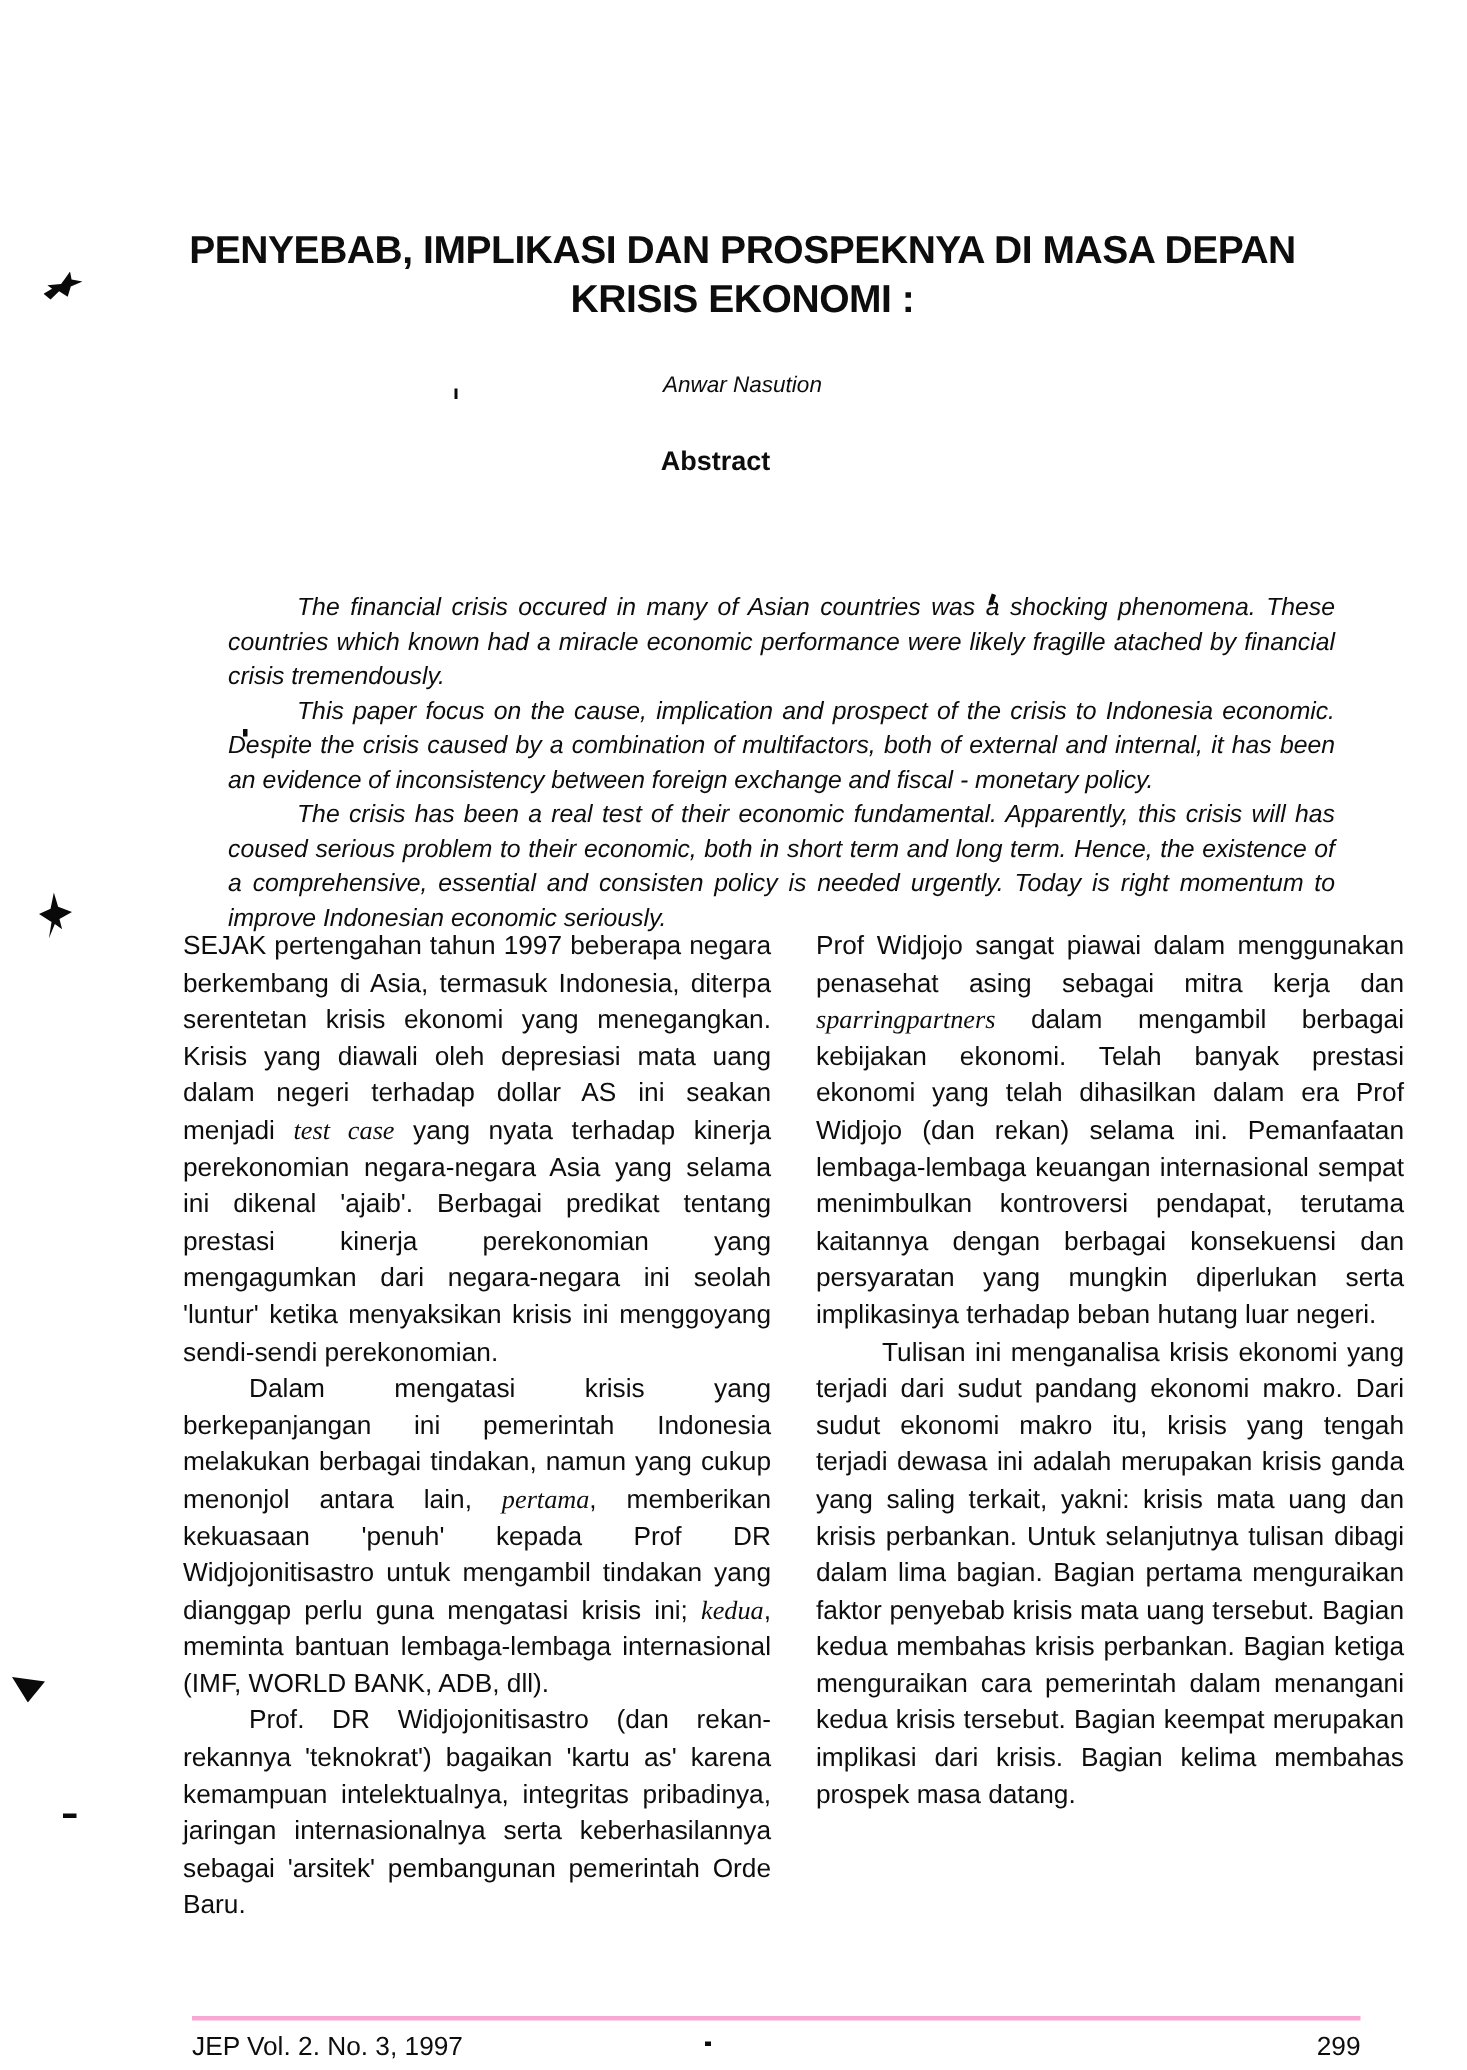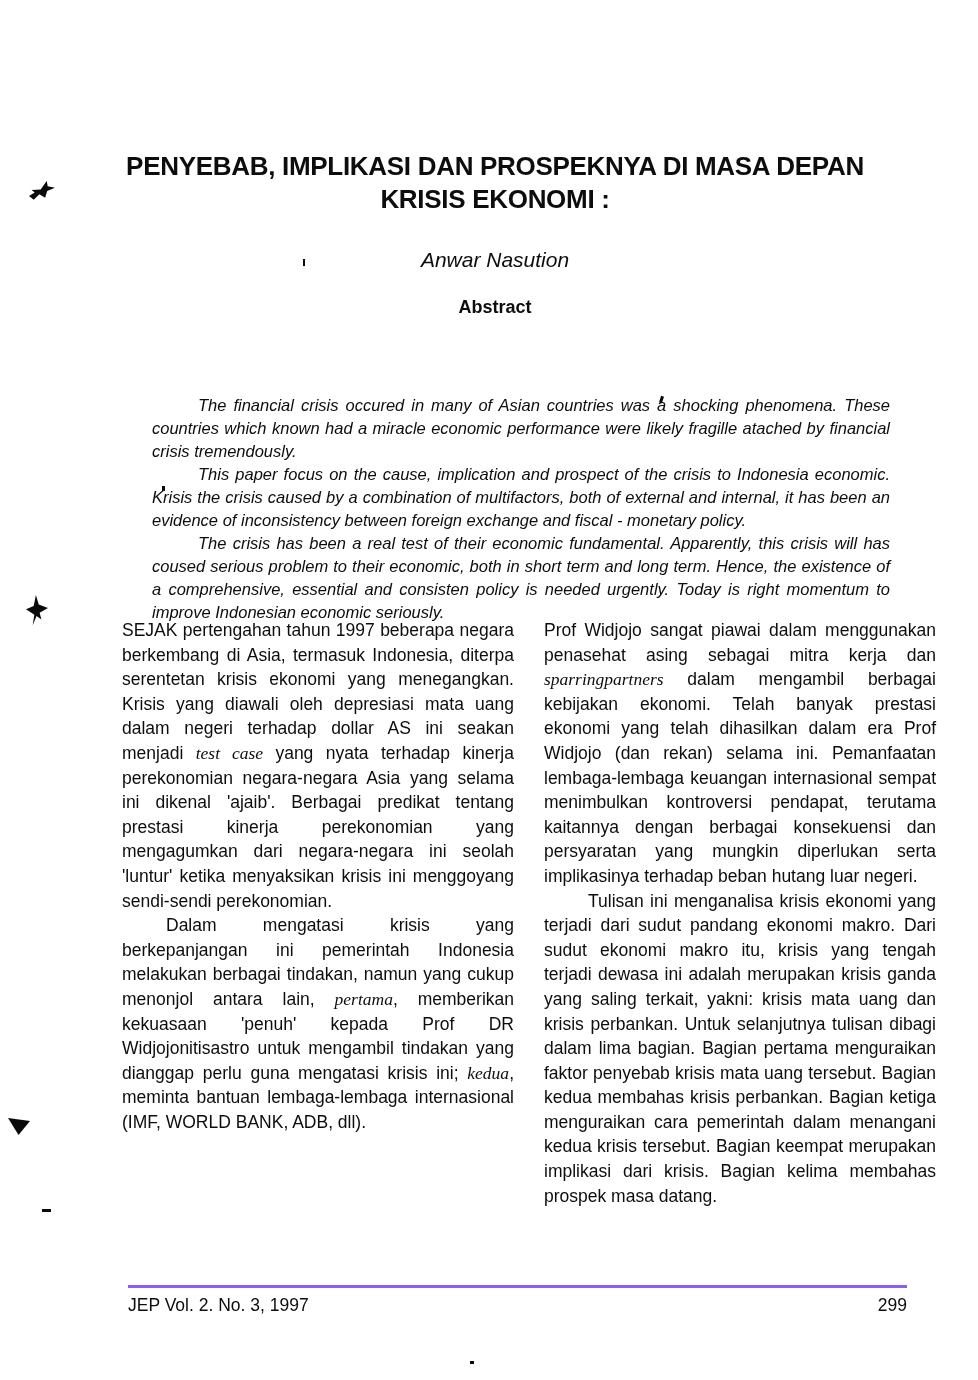--- a/index.html
+++ b/index.html
@@ -12,24 +12,24 @@
     font-family:"Liberation Sans", sans-serif;
     color:#0d0d0d;
   }
   .title-block{
     position:absolute;top:150px;left:90px;width:810px;
     text-align:center;font-weight:bold;
     font-size:26px;line-height:33px;letter-spacing:-0.3px;
   }
   .author{
     position:absolute;top:248px;left:90px;width:810px;
-    text-align:center;font-style:italic;font-size:21px;
+    text-align:center;font-style:italic;font-size:15px;
   }
   .abstract-heading{
-    position:absolute;top:297px;left:90px;width:810px;
+    position:absolute;top:297px;left:72px;width:810px;
     text-align:center;font-weight:bold;font-size:18px;
   }
   .abstract{
     position:absolute;top:346px;left:152px;width:738px;
     font-style:italic;font-size:16.5px;line-height:23px;
     text-align:justify;
     margin-top:48px;
   }
   .abstract p{margin:0;text-indent:46px;}
   .columns{
@@ -39,22 +39,22 @@
   .col{
     width:392px;
     font-size:17.5px;line-height:24.6px;
     text-align:justify;
   }
   .col p{margin:0;}
   .col p.indent{text-indent:44px;}
   .b{font-weight:normal;}
   .i{font-style:italic;font-family:Liberation Serif, serif;}
   .footer{
-    position:absolute;top:1285px;left:128px;width:779px;
-    border-top:3px solid #8b5cf6;
+    position:absolute;top:1344px;left:128px;width:779px;
+    border-top:3px solid #f9a8d4;
     display:flex;justify-content:space-between;align-items:flex-start;
     padding-top:7px;font-size:17.5px;
   }
   
   .artifact{position:absolute;background:#0a0a0a;}
   .a1{left:29px;top:181px;width:26px;height:24px;
       clip-path:polygon(55% 20%,68% 0,72% 22%,100% 28%,70% 42%,62% 70%,40% 55%,18% 78%,0 62%,22% 48%,10% 38%,45% 35%);}
   .a2{left:26px;top:595px;width:22px;height:34px;
       clip-path:polygon(45% 0,58% 28%,100% 38%,62% 52%,70% 72%,48% 62%,30% 90%,38% 58%,0 42%,35% 32%);}
   .a3{left:8px;top:1118px;width:22px;height:17px;
@@ -83,28 +83,29 @@
     <div>PENYEBAB, IMPLIKASI DAN PROSPEKNYA DI MASA DEPAN</div>
     <div>KRISIS EKONOMI :</div>
   </div>
 
   <div class="author">Anwar  Nasution</div>
 
   <div class="abstract-heading">Abstract</div>
 
   <div class="abstract">
     <p>The  financial crisis occured in many of Asian countries was a shocking phenomena. These countries which known  had a miracle economic performance were likely fragille atached by financial crisis tremendously.</p>
-    <p>This paper focus on the cause, implication and prospect of the crisis to Indonesia economic. Krisis the crisis caused by a combination of multifactors, both of external and internal, it has been an evidence of inconsistency between foreign exchange and fiscal - monetary policy.</p>
+    <p>This paper focus on the cause, implication and prospect of the crisis to Indonesia economic. Despite the crisis caused by a combination of multifactors, both of external and internal, it has been an evidence of inconsistency between foreign exchange and fiscal - monetary policy.</p>
     <p>The crisis has been a real test of their economic fundamental. Apparently, this crisis will has coused serious problem to their economic, both in short term and  long  term. Hence, the existence of a comprehensive, essential and consisten policy is needed urgently. Today is right momentum to improve Indonesian economic seriously.</p>
   </div>
 
   <div class="columns">
     <div class="col">
       <p><span class="b">SEJAK</span><span> pertengahan tahun 1997  beberapa negara berkembang di Asia, termasuk Indonesia, diterpa serentetan krisis ekonomi yang menegangkan. Krisis yang diawali oleh depresiasi mata uang dalam negeri terhadap dollar AS ini seakan menjadi </span><span class="i">test case</span><span> yang nyata  terhadap kinerja perekonomian negara-negara Asia yang selama ini dikenal 'ajaib'. Berbagai predikat  tentang prestasi kinerja perekonomian yang mengagumkan dari negara-negara ini seolah 'luntur'  ketika menyaksikan krisis ini menggoyang sendi-sendi perekonomian.</span></p>
       <p class="indent"><span>Dalam mengatasi krisis yang berkepanjangan ini pemerintah Indonesia melakukan berbagai tindakan, namun yang cukup menonjol antara lain, </span><span class="i">pertama</span><span>, memberikan kekuasaan 'penuh' kepada Prof DR Widjojonitisastro untuk mengambil tindakan yang dianggap perlu guna mengatasi krisis ini; </span><span class="i">kedua</span><span>, meminta bantuan lembaga-lembaga internasional (IMF, WORLD BANK, ADB, dll).</span></p>
+      <p class="indent"><span>Prof. DR Widjojonitisastro (dan rekan-rekannya 'teknokrat') bagaikan 'kartu as' karena kemampuan intelektualnya, integritas pribadinya, jaringan internasionalnya serta keberhasilannya sebagai 'arsitek' pembangunan pemerintah Orde Baru.</span></p>
     </div>
     <div class="col">
       <p><span>Prof Widjojo sangat piawai dalam menggunakan penasehat asing sebagai mitra kerja dan </span><span class="i">sparringpartners</span><span>   dalam mengambil berbagai kebijakan ekonomi.  Telah banyak prestasi ekonomi yang telah dihasilkan dalam era Prof Widjojo (dan rekan) selama ini. Pemanfaatan lembaga-lembaga keuangan internasional sempat menimbulkan kontroversi pendapat, terutama kaitannya dengan berbagai konsekuensi dan persyaratan yang mungkin diperlukan serta implikasinya terhadap beban hutang luar negeri.</span></p>
       <p class="indent"><span>Tulisan ini menganalisa krisis ekonomi yang terjadi dari sudut pandang ekonomi makro. Dari sudut ekonomi makro itu, krisis yang tengah terjadi dewasa ini adalah merupakan krisis ganda yang saling terkait, yakni: krisis mata uang dan krisis perbankan. Untuk selanjutnya tulisan dibagi dalam lima bagian. Bagian pertama menguraikan faktor penyebab krisis mata uang tersebut. Bagian kedua  membahas krisis perbankan. Bagian ketiga menguraikan cara pemerintah dalam menangani kedua krisis tersebut. Bagian keempat merupakan implikasi dari krisis. Bagian kelima   membahas prospek masa datang.</span></p>
     </div>
   </div>
 
   <div class="footer">
     <span>JEP Vol. 2. No. 3, 1997</span>
     <span>299</span>

